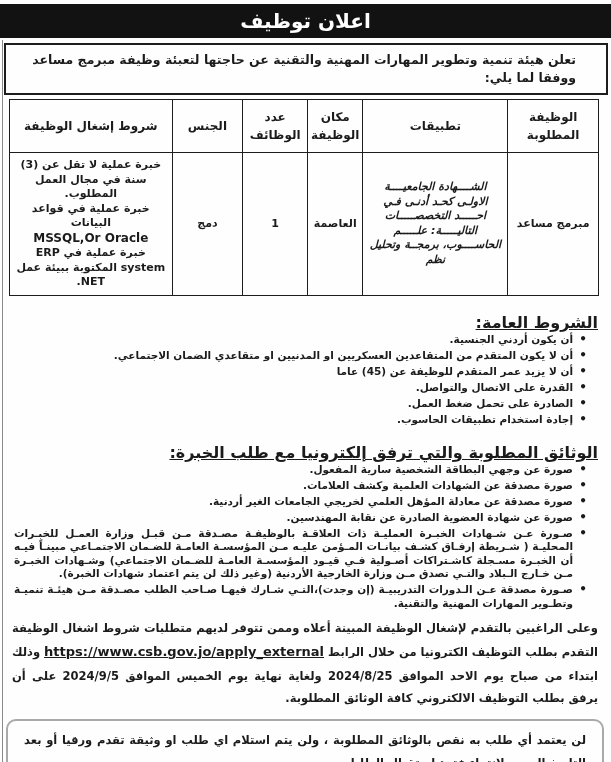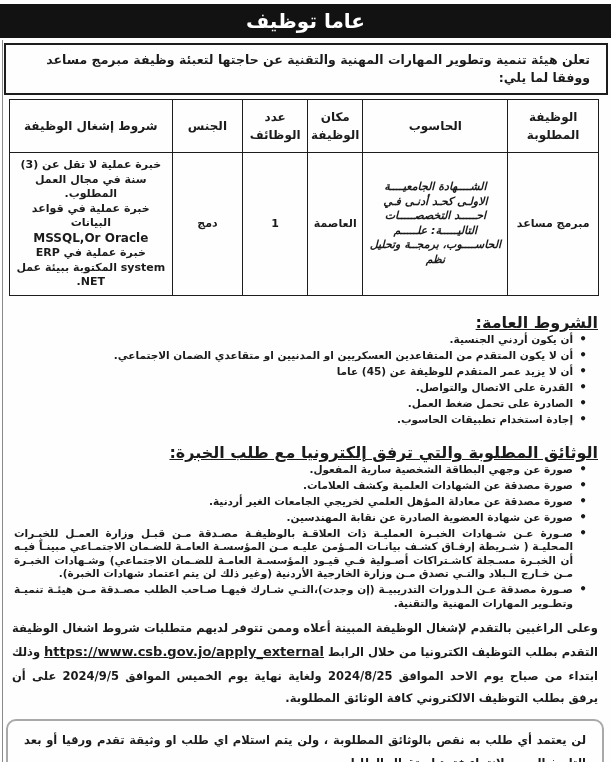--- a/index.html
+++ b/index.html
@@ -16,21 +16,21 @@
     overflow:hidden;
   }
   .edge-line{position:absolute;left:2px;top:40px;bottom:0;width:1px;background:#8a8a8a;}
   .title-bar{
     margin:4px 0 0 0;height:34px;line-height:34px;
     background:#121212;color:#fff;text-align:center;
     font-size:20px;letter-spacing:1px;
   }
   .intro-box{
     margin:5px 3px 4px 4px;border:2px solid #1d1d1d;
-    padding:6px 16px 7px 8px;font-size:12.5px;line-height:1.4;
+    padding:6px 30px 7px 8px;font-size:12.5px;line-height:1.4;
     text-align:right;
   }
   table.vacancy{
     border-collapse:collapse;margin:2px 12px 0 9px;width:590px;
     table-layout:fixed;
   }
   table.vacancy th,table.vacancy td{
     border:1.5px solid #1d1d1d;text-align:center;vertical-align:middle;
   }
   table.vacancy th{font-size:12px;padding:8px 3px;line-height:1.5;}
@@ -61,39 +61,39 @@
     margin:9px 7px 0 6px;border:2px solid #a9a9a9;border-radius:10px;
     padding:8px 16px 9px;font-size:11.5px;line-height:2.05;text-align:justify;
   }
 </style>
 </head>
 <body>
 
 <div class="page">
   <div class="edge-line"></div>
 
-  <div class="title-bar">عاما توظيف</div>
+  <div class="title-bar">اعلان توظيف</div>
 
   <div class="intro-box">
     <span>تعلن هيئة تنمية وتطوير المهارات المهنية والتقنية عن حاجتها لتعبئة وظيفة مبرمج مساعد ووفقا لما يلي:</span>
   </div>
 
   <table class="vacancy">
     <colgroup>
       <col style="width:15.4%">
         <col style="width:24.6%">
         <col style="width:9.4%">
       <col style="width:11.0%">
         <col style="width:12.0%">
         <col style="width:27.6%">
     </colgroup>
     <thead>
       <tr>
         <th>الوظيفة المطلوبة</th>
-        <th>الحاسوب</th>
+        <th>تطبيقات</th>
         <th>مكان الوظيفة</th>
         <th>عدد الوظائف</th>
         <th>الجنس</th>
         <th>شروط إشغال الوظيفة</th>
       </tr>
     </thead>
     <tbody>
       <tr>
         <td>مبرمج مساعد</td>
         <td class="spec-cell">الشــــهادة الجامعيــــة الاولـى كحـد أدنـى فـي احـــــد التخصصـــــات التاليـــــة: علـــــم الحاســــوب، برمجــة وتحليل نظم</td>

